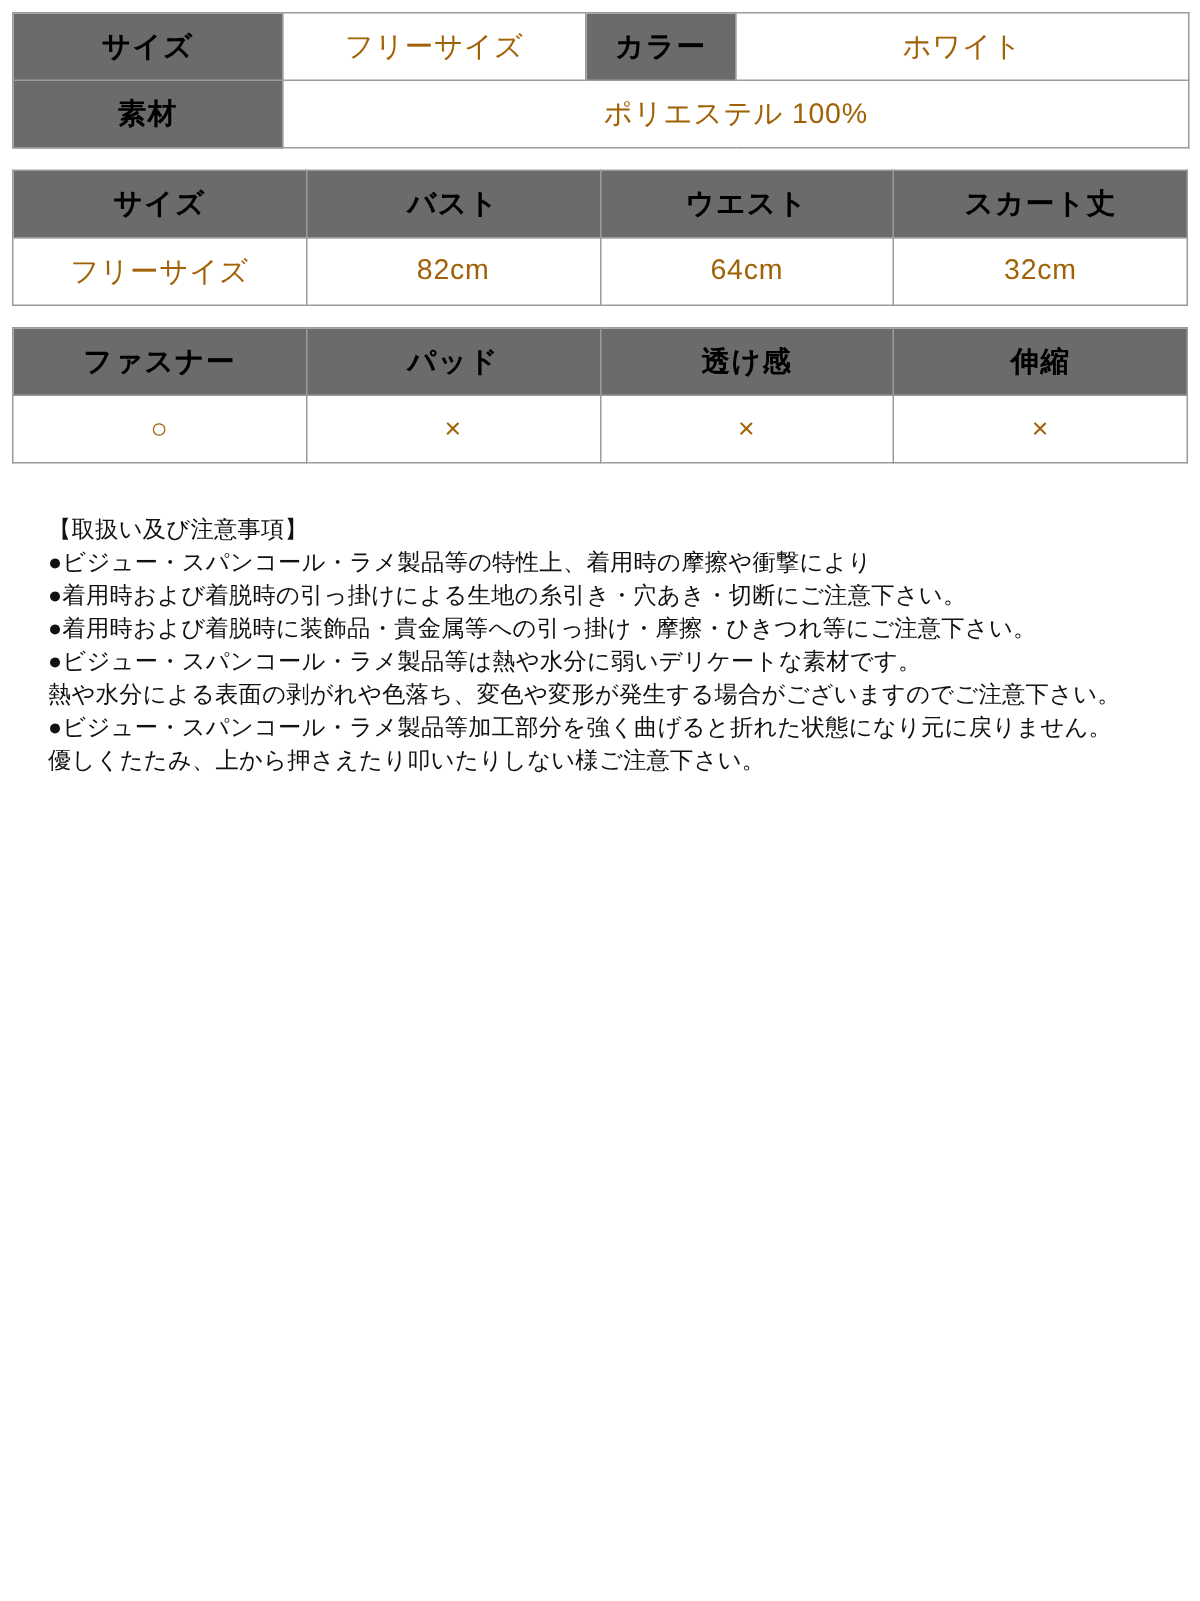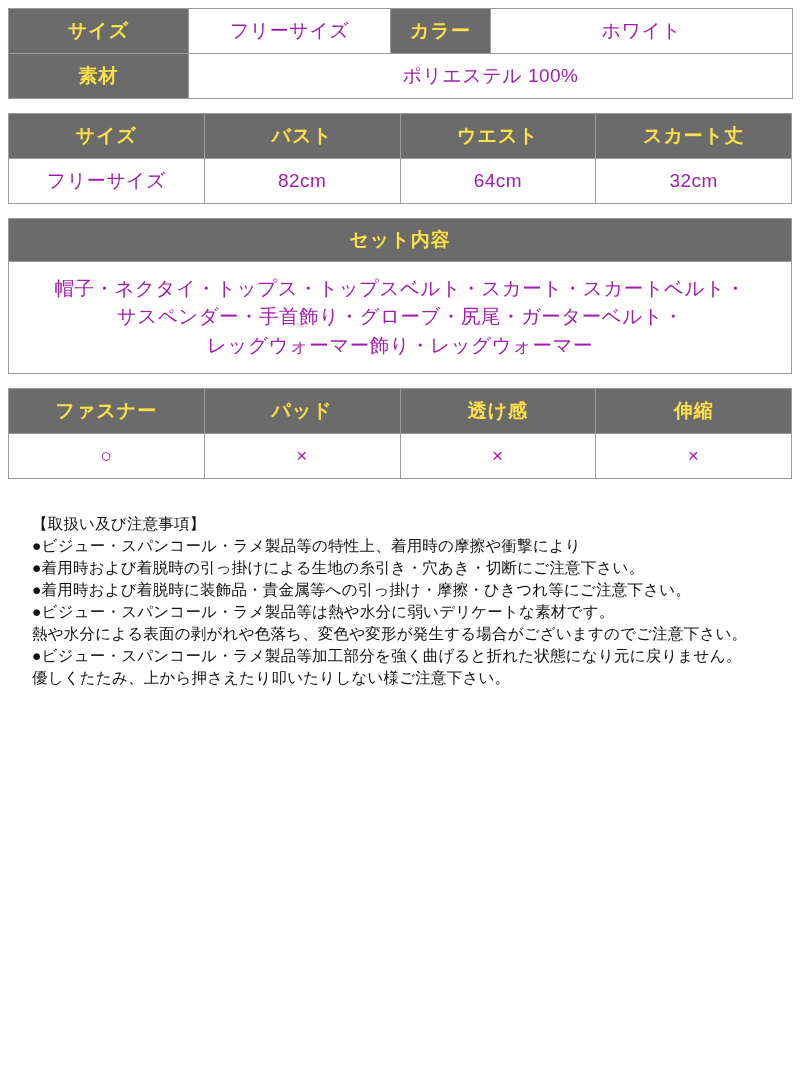--- a/index.html
+++ b/index.html
@@ -30,25 +30,25 @@
   }
   table.spec td, table.spec th {
     border: 1px solid #9b9b9b;
     height: 40px;
     text-align: center;
     vertical-align: middle;
     font-size: 19px;
     font-weight: normal;
     padding: 2px 4px;
     background: #ffffff;
-    color: #a21caf;
+    color: #a16207;
   }
   table.spec th.hdr {
     background: #6b6b6b;
-    color: #fde047;
+    color: #000000;
     font-weight: bold;
     letter-spacing: 1px;
   }
   td.val, th.val {
     letter-spacing: 0.5px;
   }
 
   
   .t1 { margin-bottom: 16px; }
   .t1 col.c1 { width: 180px; }
@@ -131,34 +131,20 @@
       </tr>
       <tr>
         <td class="val">フリーサイズ</td>
         <td class="val">82cm</td>
         <td class="val">64cm</td>
         <td class="val">32cm</td>
       </tr>
     </tbody>
   </table>
 
-  <table class="spec t3">
-    <tbody>
-      <tr>
-        <th class="hdr">セット内容</th>
-      </tr>
-      <tr>
-        <td class="setbody">
-          <div>帽子・ネクタイ・トップス・トップスベルト・スカート・スカートベルト・</div>
-          <div>サスペンダー・手首飾り・グローブ・尻尾・ガーターベルト・</div>
-          <div>レッグウォーマー飾り・レッグウォーマー</div>
-        </td>
-      </tr>
-    </tbody>
-  </table>
 
   <table class="spec t4">
     <colgroup>
         <col>
         <col>
         <col>
         <col>
       </colgroup>
     <tbody>
       <tr>

